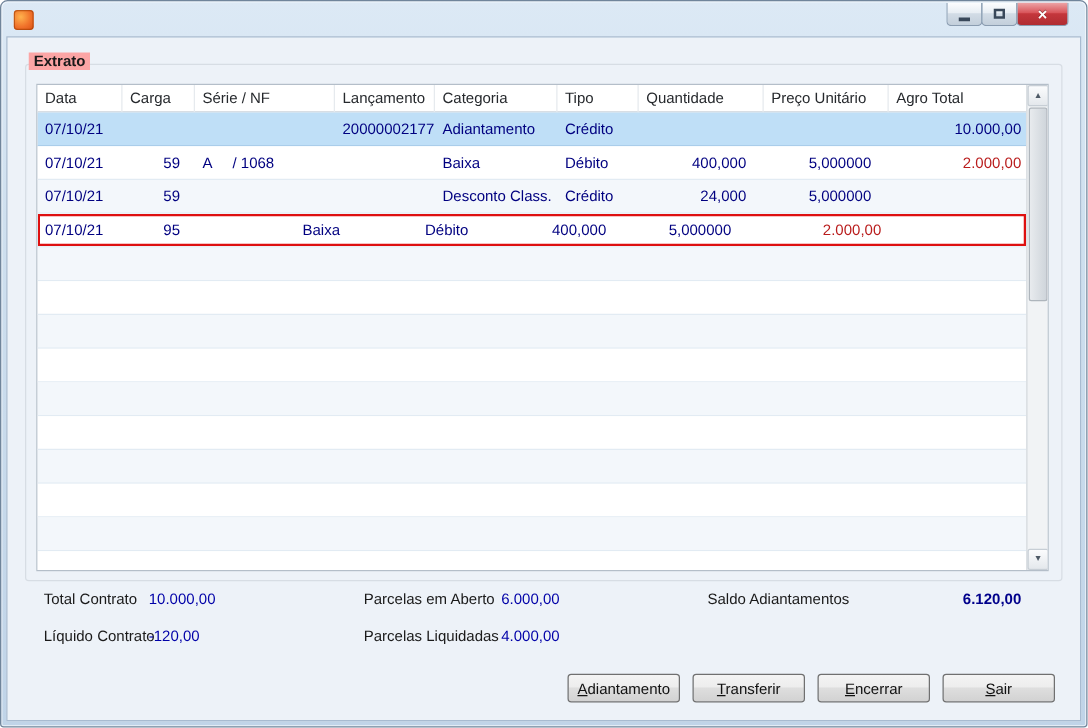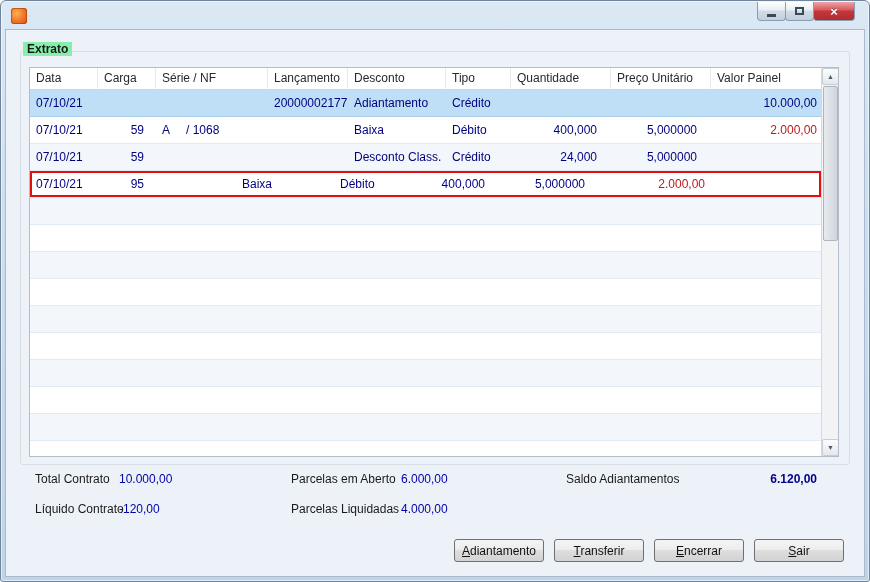--- a/index.html
+++ b/index.html
@@ -51,21 +51,21 @@
   .client {
     position:absolute; left:4px; right:4px; top:28px; bottom:4px;
     background:#edf2f8; border:1px solid #a8bbd0;
   }
   .groupbox-border {
     position:absolute; left:14px; right:14px; top:21px; height:414px;
     border:1px solid #d7dde4; border-radius:3px;
   }
   .groupbox-label {
     position:absolute; left:17px; top:12px; font-weight:bold; color:#1a1a1a;
-    background:#86efac; padding:0 4px; z-index:2;
+    background:#fca5a5; padding:0 4px; z-index:2;
   }
   
   .grid {
     position:absolute; left:23px; top:37px; width:810px; height:390px;
     background:#ffffff; border:1px solid #b4bec9; display:flex; overflow:hidden; z-index:1;
   }
   .grid-main { width:791px; overflow:hidden; }
   .grid-header { display:flex; height:22px; background:#ffffff; }
   .hcell {
     flex:none; height:22px; line-height:21px; padding-left:6px;
@@ -141,25 +141,25 @@
     <div class="groupbox-border"></div>
     <span class="groupbox-label">Extrato</span>
 
     <div class="grid">
       <div class="grid-main">
         <div class="grid-header" id="grid-header">
             <div class="hcell" style="width: 68px;">Data</div>
             <div class="hcell" style="width: 58px;">Carga</div>
             <div class="hcell" style="width: 112px;">Série / NF</div>
             <div class="hcell" style="width: 80px;">Lançamento</div>
-            <div class="hcell" style="width: 98px;">Desconto</div>
+            <div class="hcell" style="width: 98px;">Categoria</div>
             <div class="hcell" style="width: 65px;">Tipo</div>
             <div class="hcell" style="width: 100px;">Quantidade</div>
             <div class="hcell" style="width: 100px;">Preço Unitário</div>
-            <div class="hcell" style="width: 112px;">Valor Painel</div>
+            <div class="hcell" style="width: 112px;">Agro Total</div>
           </div>
         <div class="grid-body" id="grid-body">
             <div class="row alt selected">
               <div class="cell c0" style="width: 68px;">07/10/21</div>
               <div class="cell c1 r" style="width: 58px;"></div>
               <div class="cell c2" style="width: 112px;"><span class="serie"></span><span></span></div>
               <div class="cell c3" style="width: 80px;">200000021777</div>
               <div class="cell c4" style="width: 98px;">Adiantamento</div>
               <div class="cell c5" style="width: 65px;">Crédito</div>
               <div class="cell c6 r" style="width: 100px;"></div>

